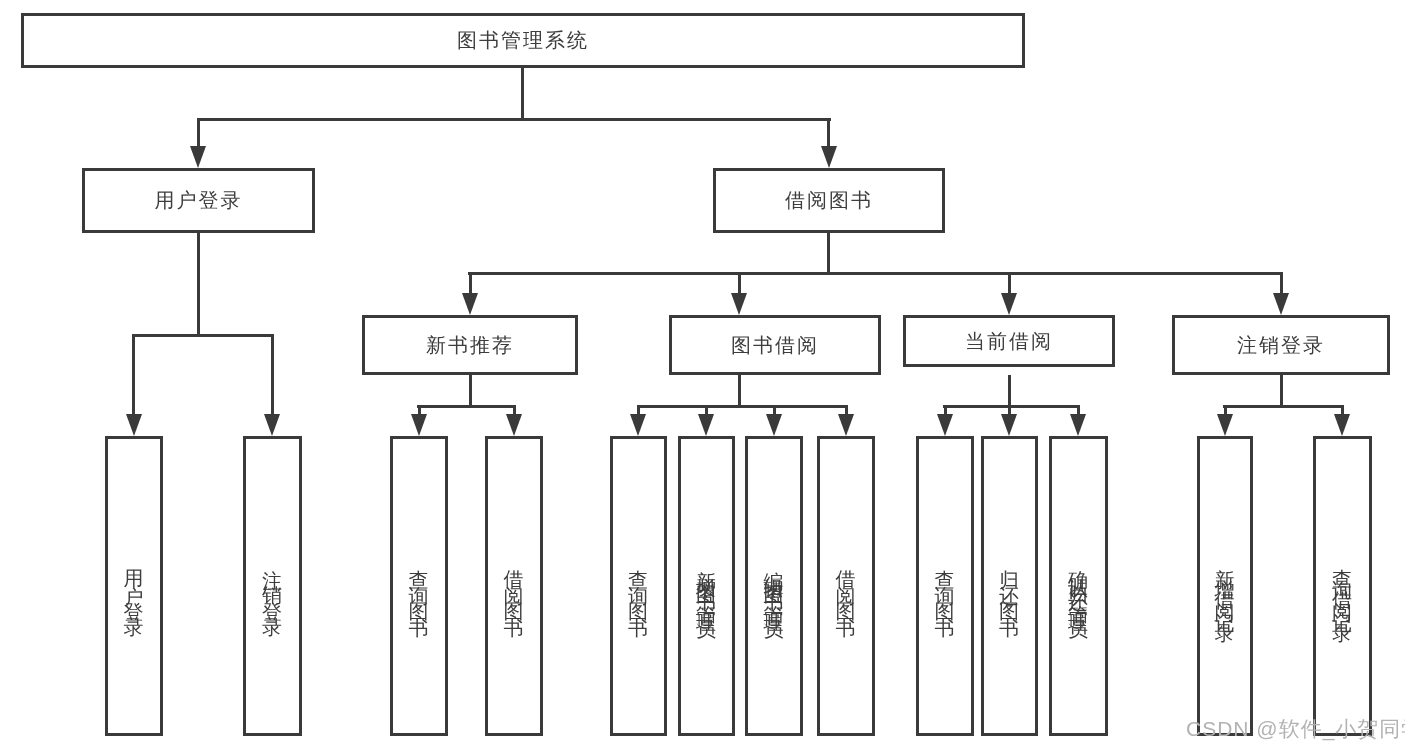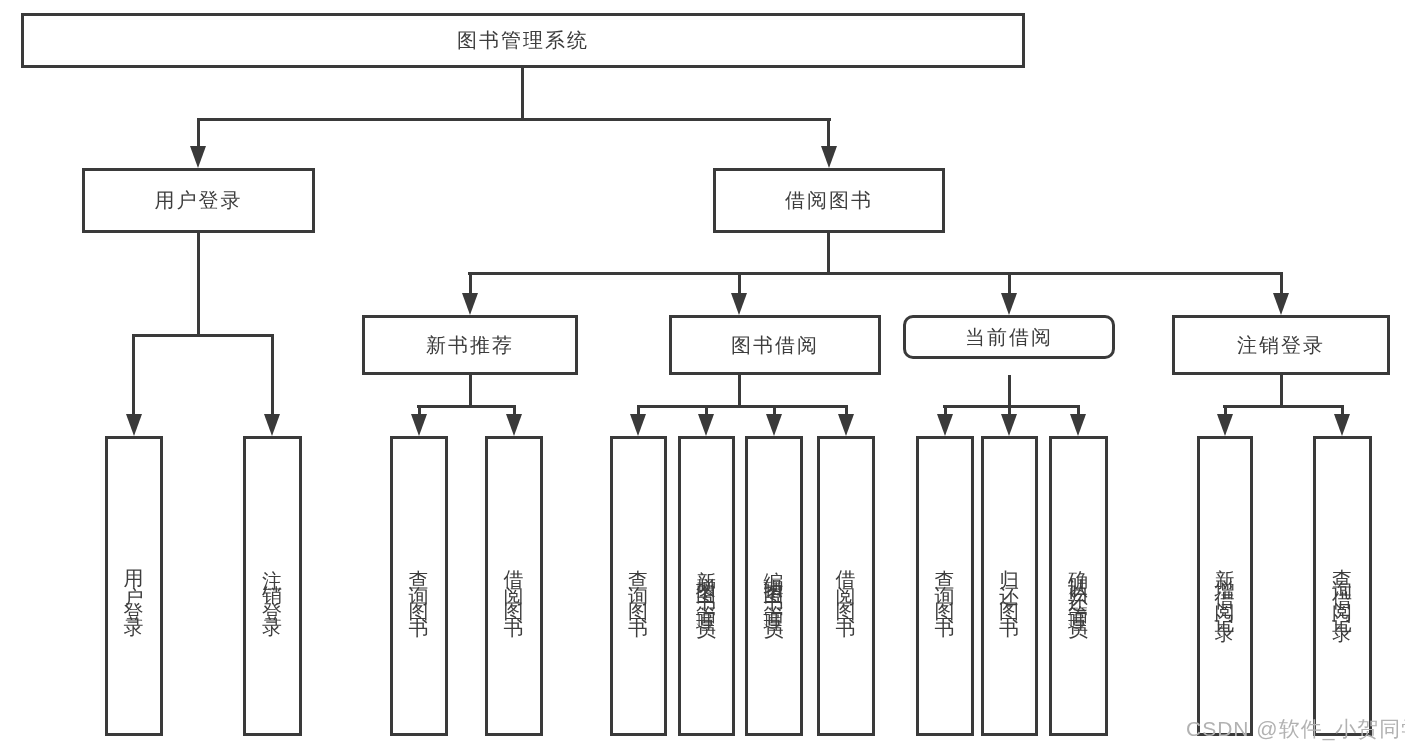--- a/index.html
+++ b/index.html
@@ -56,21 +56,21 @@
   <div class="node" style="left:713px;top:168px;width:232px;height:65px;">
     <span>借阅图书</span>
   </div>
 
   <div class="node" style="left:362px;top:315px;width:216px;height:60px;">
     <span>新书推荐</span>
   </div>
   <div class="node" style="left:633px;top:315px;width:212px;height:60px;margin-left:36px;">
     <span>图书借阅</span>
   </div>
-  <div class="node" style="left:903px;top:315px;width:212px;height:44px;border-radius:10px;">
+  <div class="node" style="left:903px;top:315px;width:212px;height:52px;">
     <span>当前借阅</span>
   </div>
   <div class="node" style="left:1172px;top:315px;width:218px;height:60px;">
     <span>注销登录</span>
   </div>
 
   <div class="leaf ls16" style="left:105px;top:436px;width:58px;height:300px;">
     <span>用户登录</span>
   </div>
   <div class="leaf ls16" style="left:243px;top:436px;width:59px;height:300px;">

